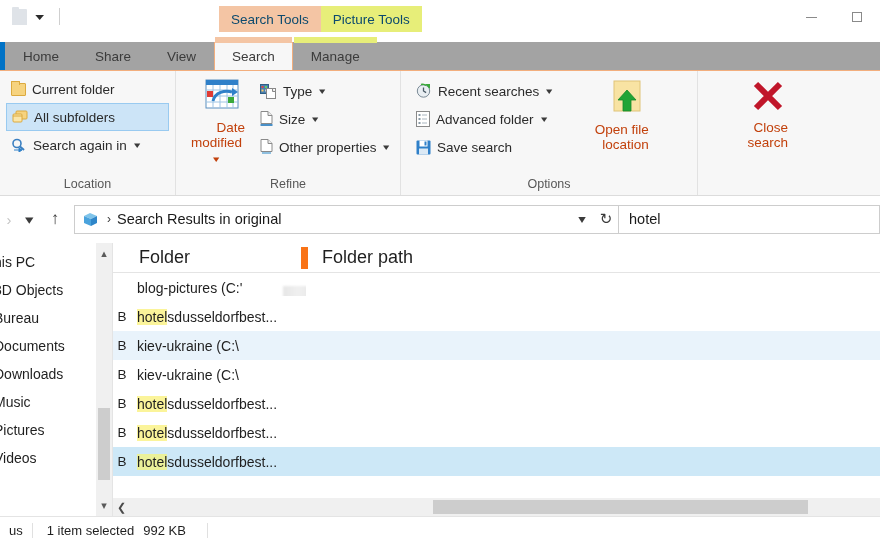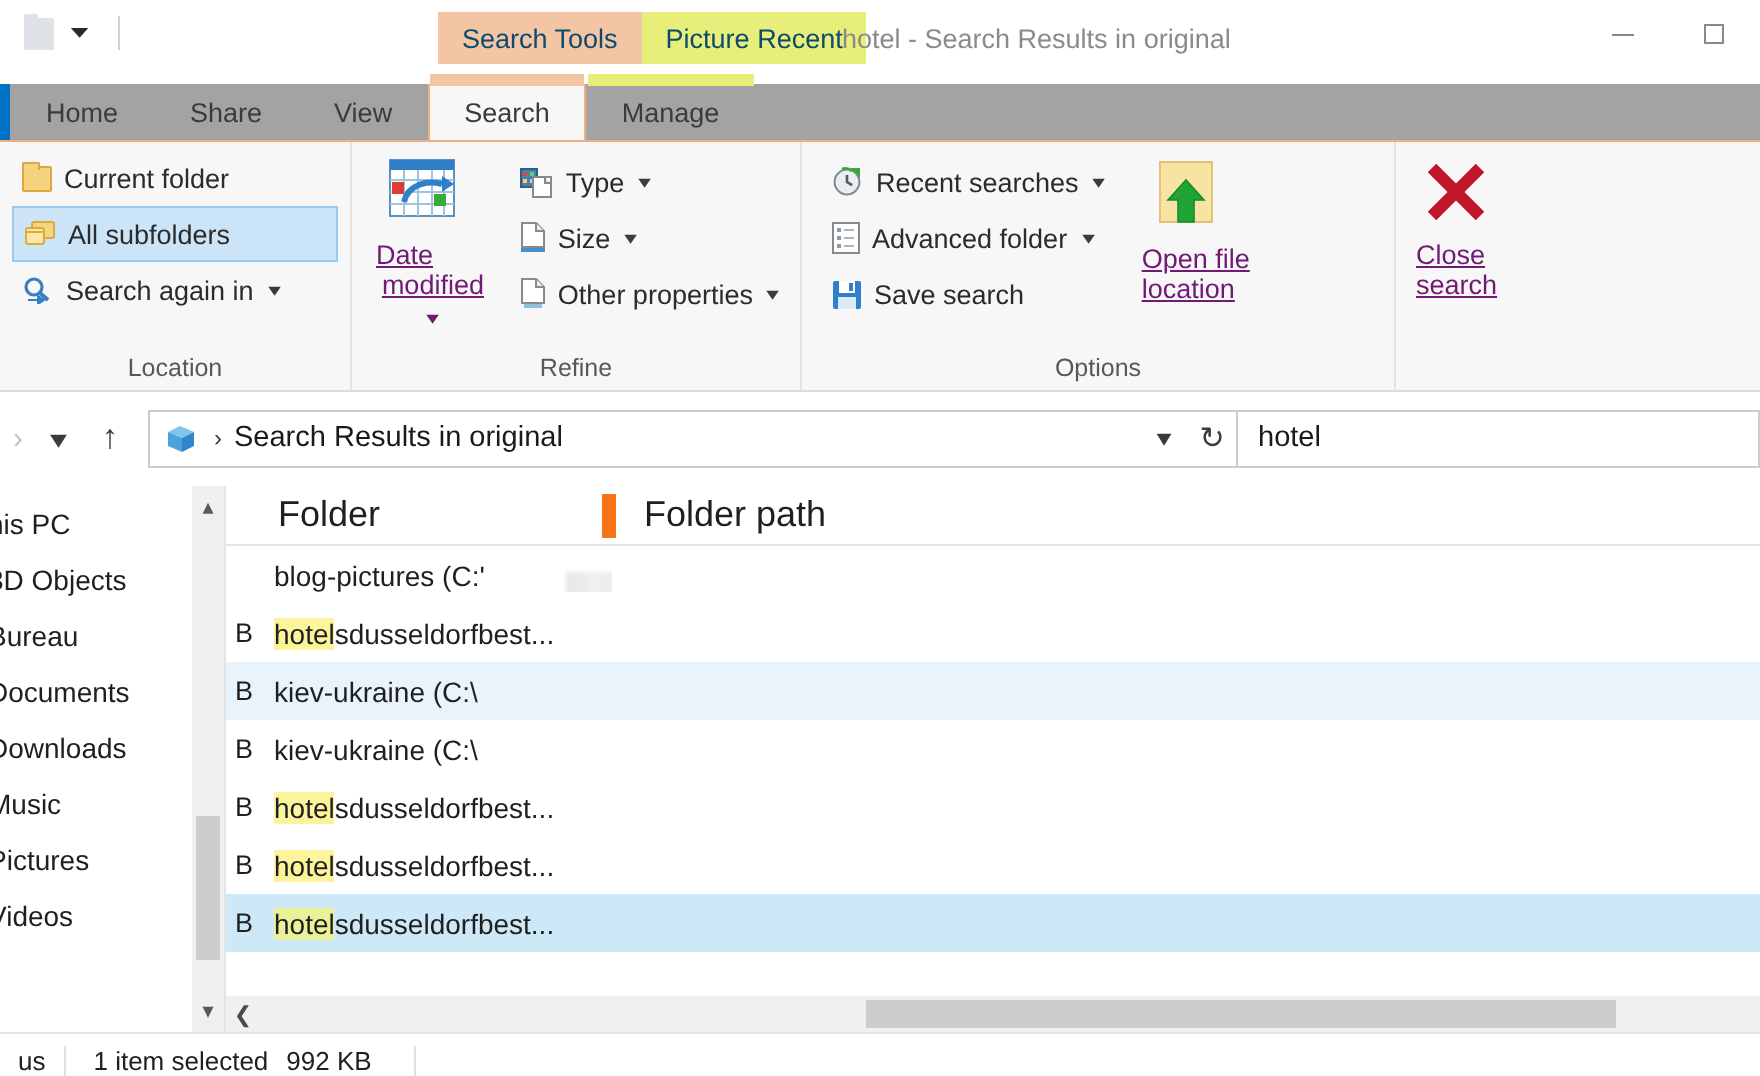--- a/index.html
+++ b/index.html
@@ -157,24 +157,24 @@
   }
   .small-btn.sel {
     background: #cce4f7;
     border: 1px solid #99caf0;
   }
   .dd-caret {
     font-size: 9px; color:#3b3b3b; margin-left: 2px;
     display:inline-block; transform: scaleX(1.4);
   }
   .big-btn {
-    display: flex; flex-direction: column; align-items: flex-start;
+    display: flex; flex-direction: column; align-items: flex-end;
     width: 78px;
     padding-top: 2px;
-    font-size: 13.5px; color:#701a75; text-align:center; line-height: 1.12; text-decoration: underline;
+    font-size: 13.5px; color:#c2410c; text-align:center; line-height: 1.12;
   }
   .big-btn .bb-label { margin-top: 3px; }
   .bb-caret { font-size:9px; display:inline-block; transform:scaleX(1.4); }
 
   
   .ic { flex: 0 0 auto; display:inline-block; position: relative; }
   .ic-folder-plain {
     width:15px; height:13px; background:#f6d37f;
     border:1px solid #dcaa3f; border-radius:1px;
   }
@@ -370,25 +370,24 @@
       <div class="qat-folder-icon"></div>
       <span class="qat-caret">▾</span>
       <div class="qat-sep"></div>
     </div>
 
     <div class="ctx-tabs">
       <div class="ctx-tab ctx-search">
         <span>Search Tools</span>
       </div>
       <div class="ctx-tab ctx-picture">
-        <span>Picture Recent</span>
-      </div>
-    </div>
-
-    <div class="title-text">hotel - Search Results in original</div>
+        <span>Picture Tools</span>
+      </div>
+    </div>
+
 
     <div class="wincontrols">
       <div class="wc wc-min">
           <i></i>
         </div>
       <div class="wc wc-max">
           <i></i>
         </div>
     </div>
   </div>

